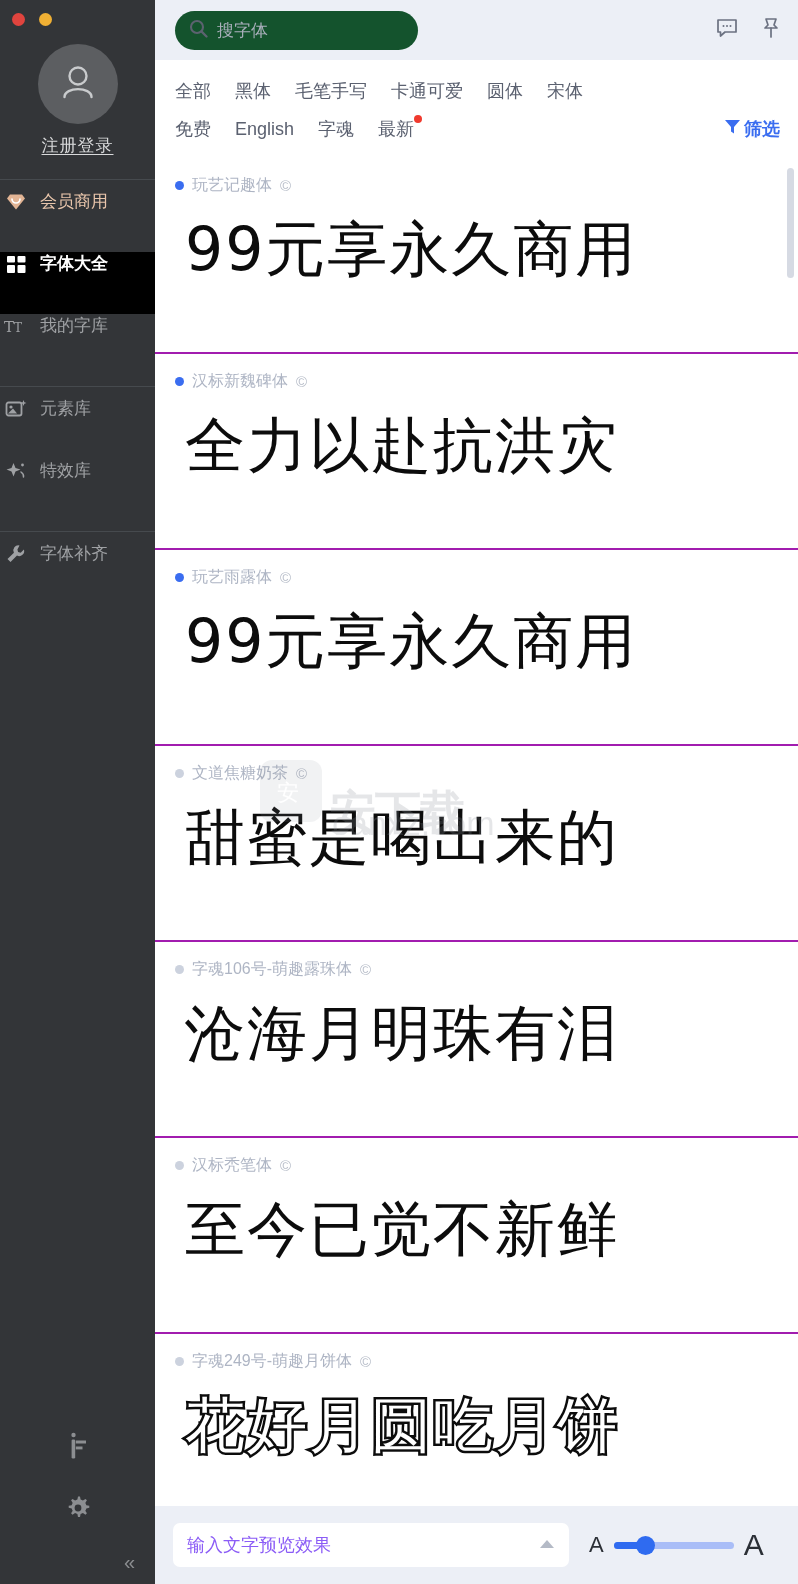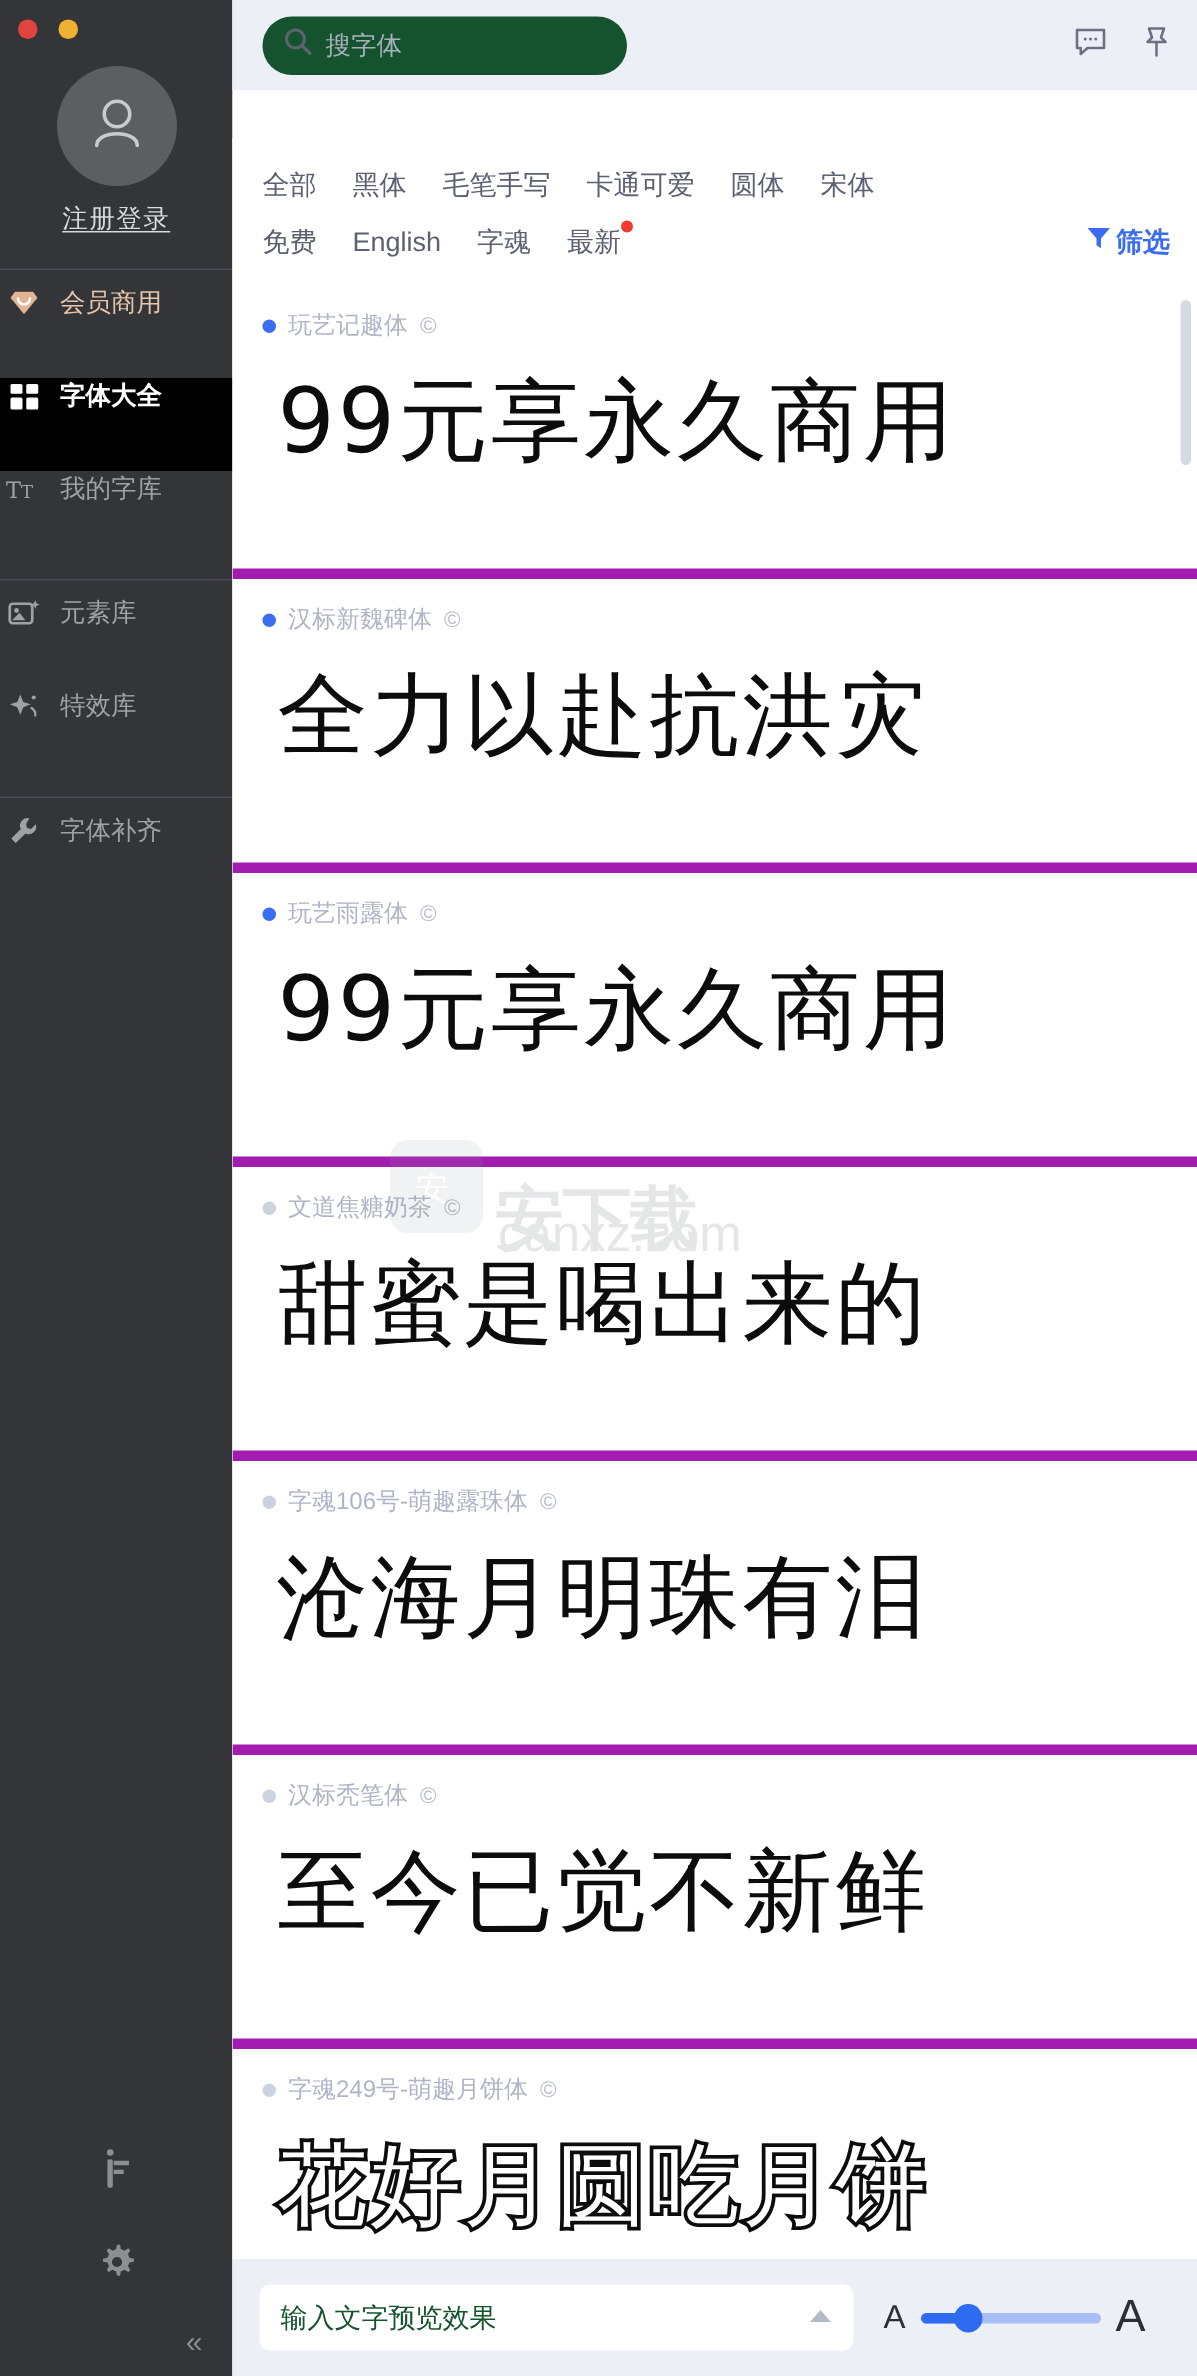--- a/index.html
+++ b/index.html
@@ -125,21 +125,20 @@
     padding: 0 14px;
     gap: 9px;
   }
   .search-ph { color: #a9afbb; font-size: 17px; }
   .topbar-right { margin-left: auto; display: flex; align-items: center; gap: 24px; }
 
   .filters {
     background: #ffffff;
     padding: 12px 18px 10px 20px;
     flex: 0 0 auto;
-    margin-top: 32px;
   }
   .filter-row {
     display: flex;
     align-items: center;
     gap: 24px;
     height: 38px;
   }
   .filter-item {
     color: #5b6170;
     font-size: 18px;
@@ -167,21 +166,21 @@
     position: relative;
     overflow: hidden;
     background: #ffffff;
   }
   .list {
     height: 100%;
     overflow: hidden;
   }
   .font-item {
     padding: 14px 20px 0 20px;
-    border-bottom: 7px solid #a21caf;
+    border-bottom: 2px solid #a21caf;
     height: 196px;
   }
   .font-meta {
     display: flex;
     align-items: center;
     gap: 8px;
     height: 26px;
   }
   .status-dot { width: 9px; height: 9px; border-radius: 50%; flex: 0 0 9px; }
   .status-dot.installed { background: #3a6df0; }
@@ -255,21 +254,21 @@
   }
   .preview-input {
     width: 396px;
     height: 44px;
     background: #ffffff;
     border-radius: 7px;
     display: flex;
     align-items: center;
     padding: 0 14px;
   }
-  .preview-ph { color: #14532d; font-size: 18px; flex: 1 1 auto; }
+  .preview-ph { color: #8b5cf6; font-size: 18px; flex: 1 1 auto; }
   .caret-up { color: #b4bac6; font-size: 12px; }
   .size-ctl { display: flex; align-items: center; gap: 10px; margin-left: 8px; }
   .size-a-small { font-size: 22px; color: #2b2f36; }
   .size-a-big { font-size: 30px; color: #2b2f36; }
   .slider {
     position: relative;
     width: 120px; height: 7px;
     background: #a9bdf7;
     border-radius: 4px;
   }

